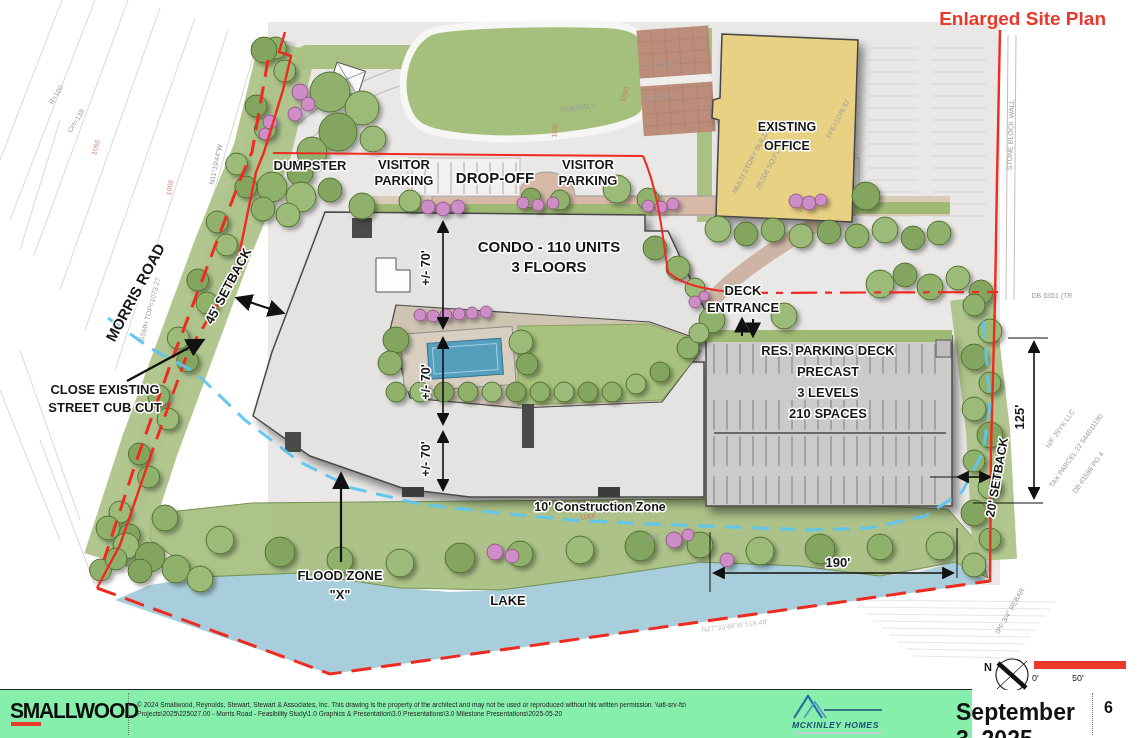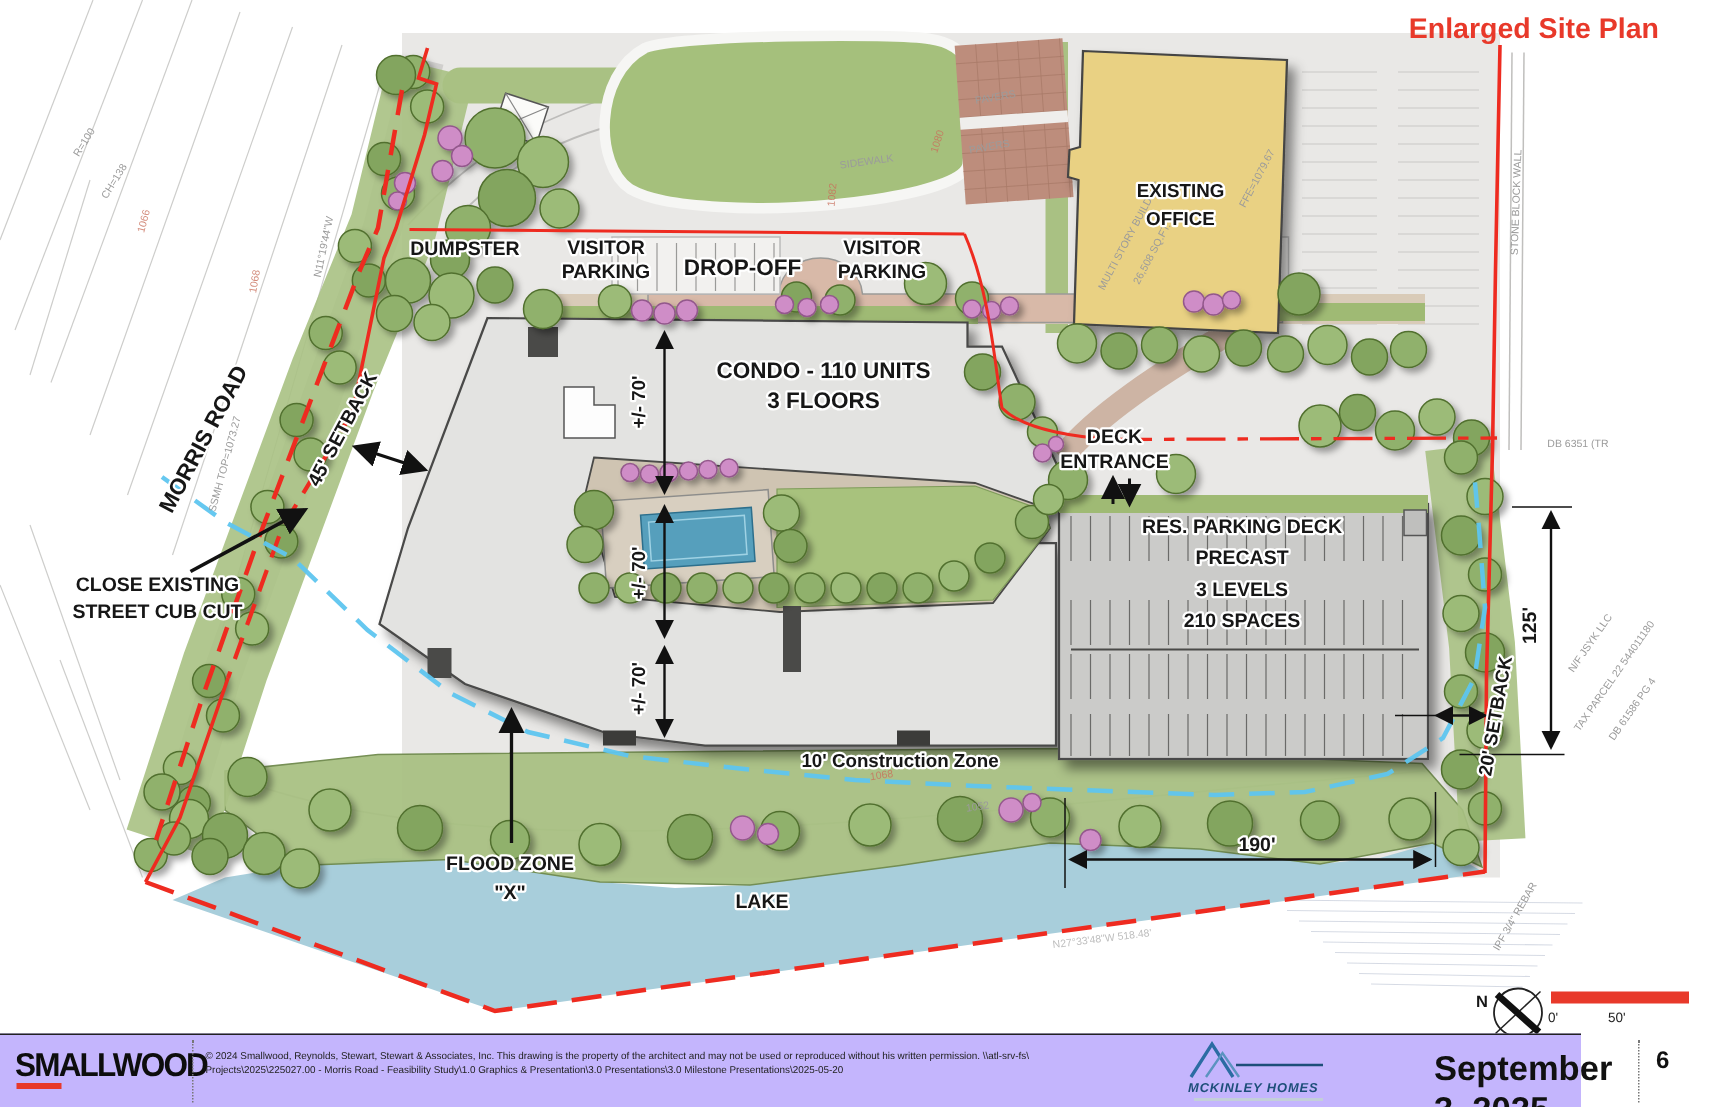--- a/index.html
+++ b/index.html
@@ -6,21 +6,21 @@
   .page{position:relative;width:1140px;height:738px;background:#ffffff;overflow:hidden;
         font-family:"Liberation Sans",sans-serif;}
   svg{position:absolute;left:0;top:0;font-family:"Liberation Sans",sans-serif;}
   
   .L{font-weight:700;fill:#161616;paint-order:stroke fill;stroke:#ffffff;stroke-width:3px;
      stroke-linejoin:round;text-anchor:middle;}
   .F{fill:#9b9b9b;text-anchor:middle;font-size:7px;}
   .FR{fill:#c9705c;opacity:.8;}
   .TT{font-weight:700;text-anchor:end;font-size:19px;}
   
-  .footer{position:absolute;left:0;top:689px;width:1054px;height:49px;background:#c4b5fd;
+  .footer{position:absolute;left:0;top:689px;width:972px;height:49px;background:#86efac;
           border-top:1.6px solid #222;}
   .fsep{position:absolute;top:3px;height:42px;border-left:1px dotted #777;}
   .logo-sw{position:absolute;left:10px;top:9px;font-size:21px;font-weight:700;
            letter-spacing:-1.2px;color:#0d0d0d;transform:scaleY(1.05);}
   .logo-sw-bar{position:absolute;left:11px;top:32px;width:30px;height:4px;background:#e8392a;}
   .copy{position:absolute;left:137px;top:11px;width:560px;font-size:6.6px;line-height:8.6px;
         color:#222;}
   .mck{position:absolute;left:786px;top:2px;width:110px;height:46px;}
   .mck-name{position:absolute;left:6px;top:28px;font-size:8.6px;font-weight:700;
             letter-spacing:.6px;color:#1d4e79;white-space:nowrap;font-style:italic;}

